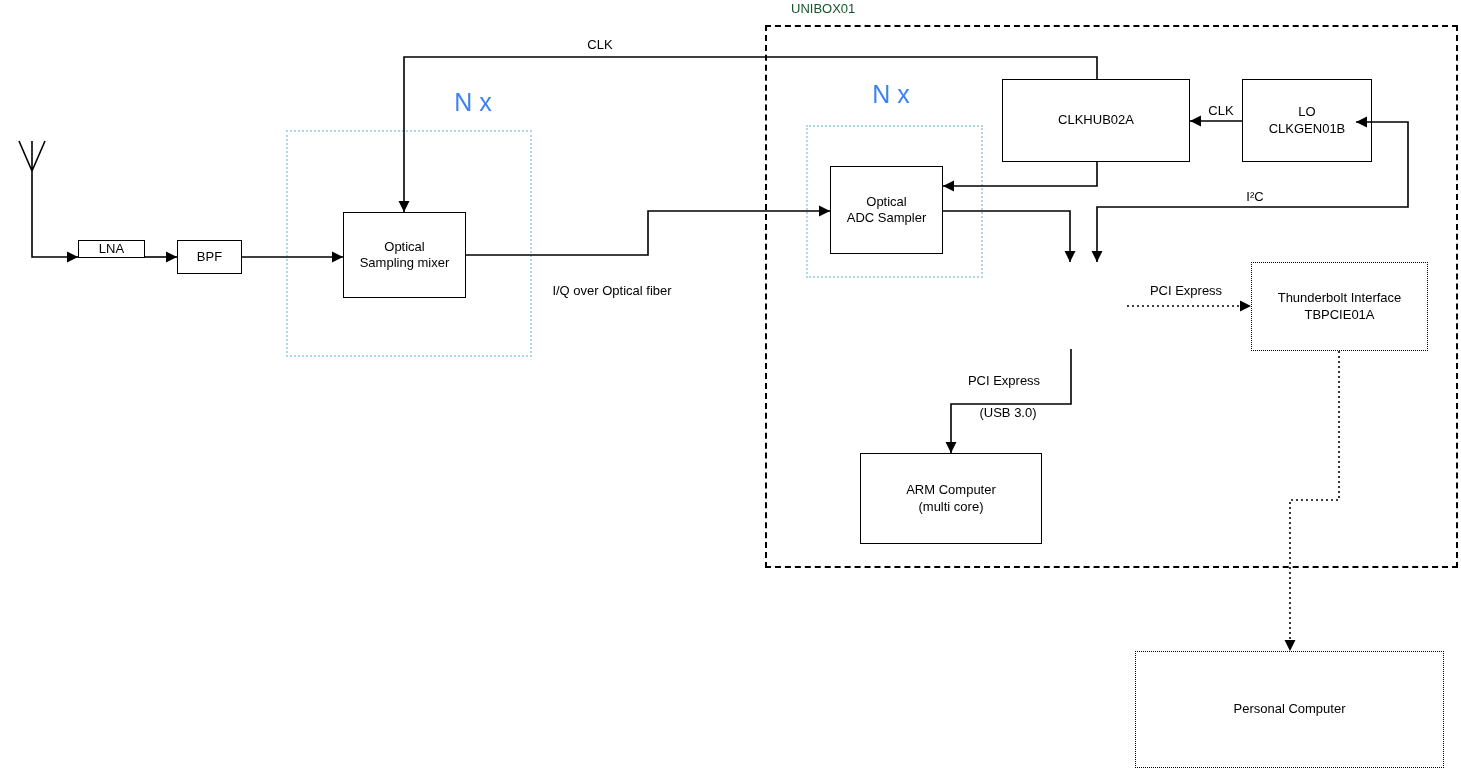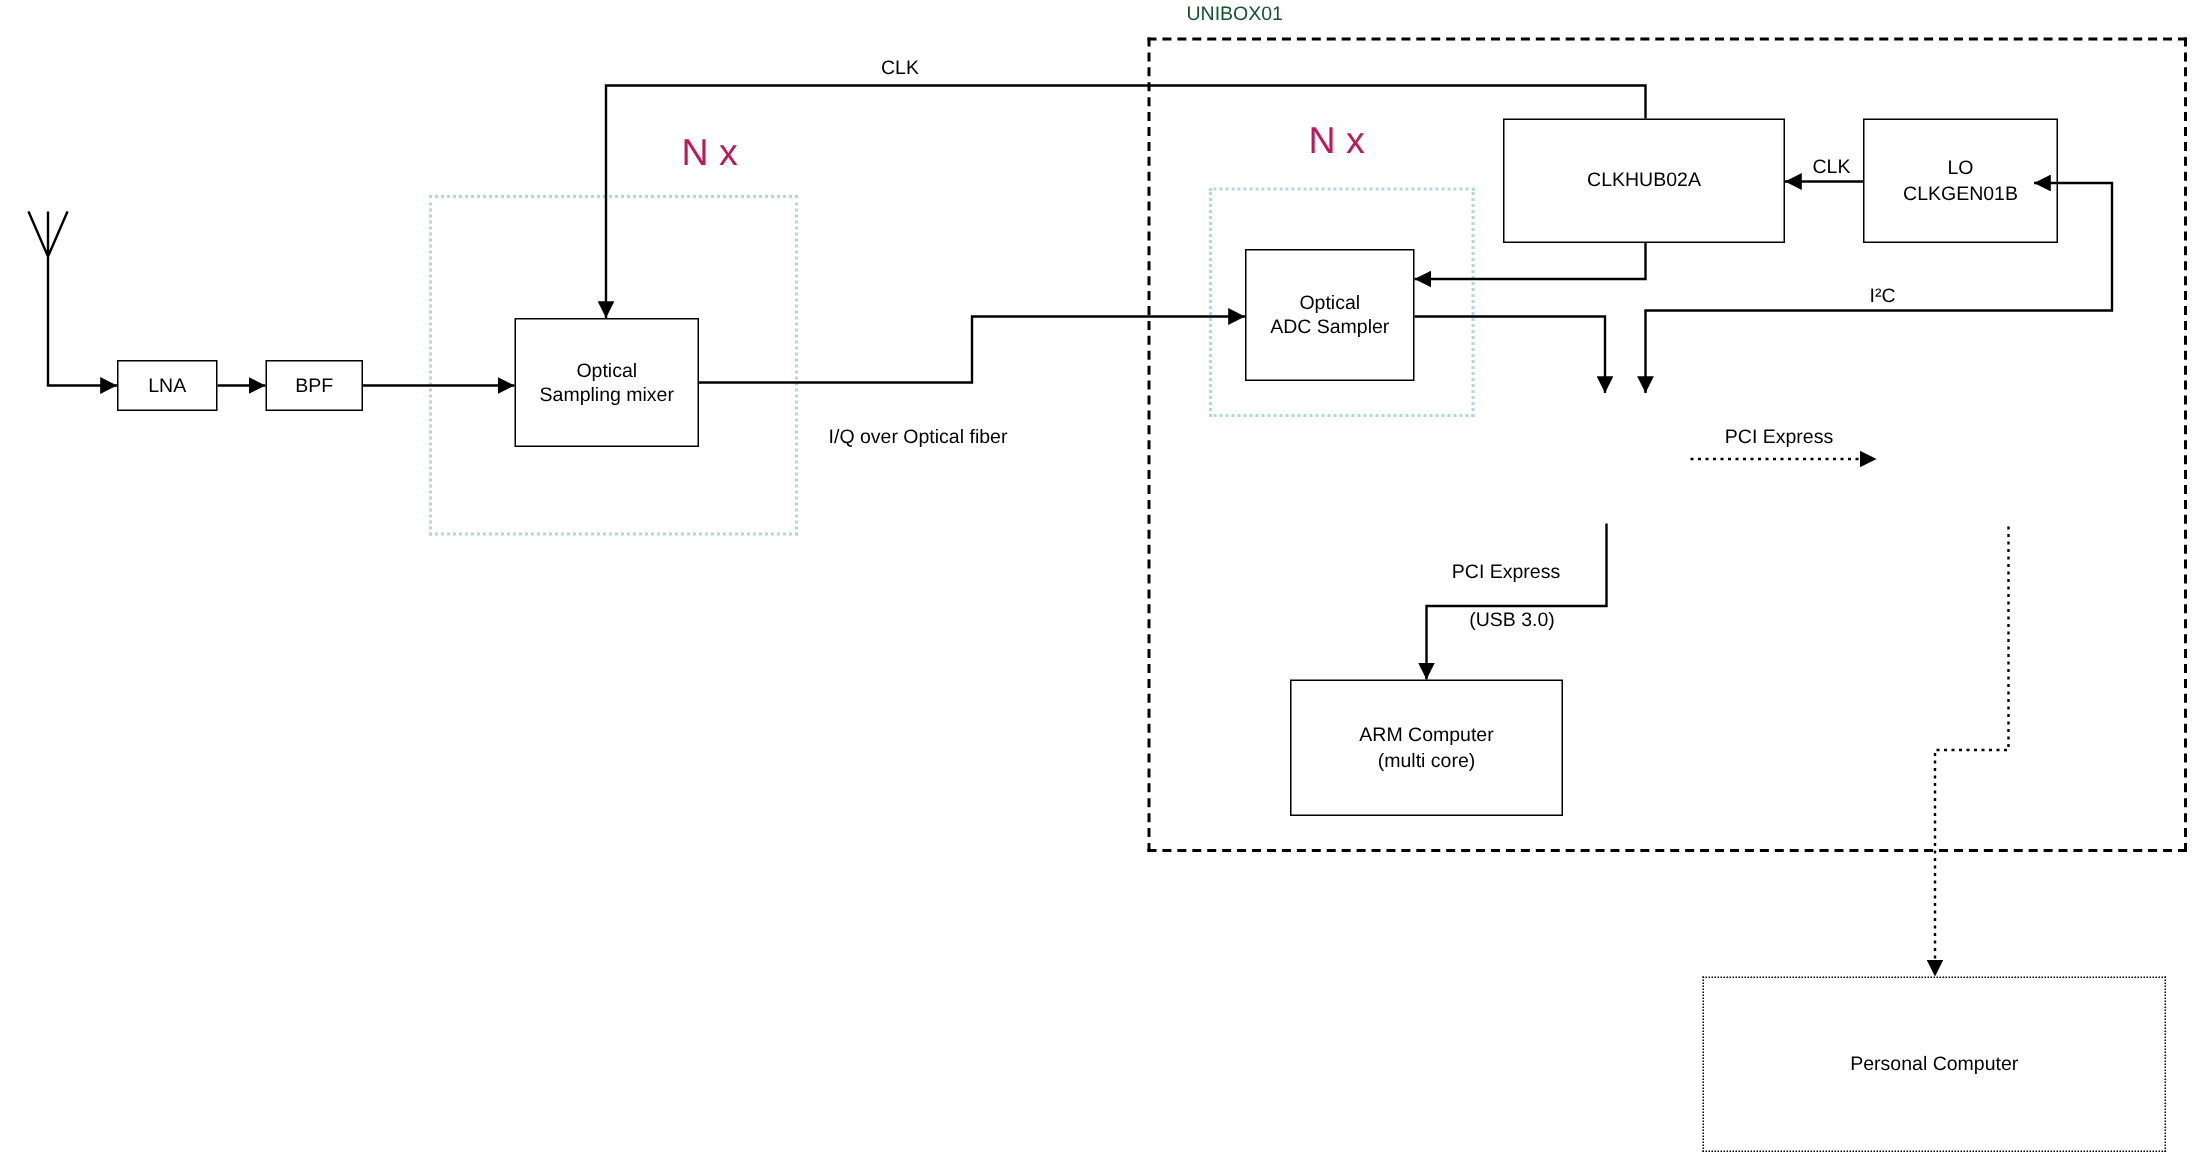--- a/index.html
+++ b/index.html
@@ -52,21 +52,21 @@
     position: absolute;
     box-sizing: border-box;
     border: 2px dotted #add8e6;
     background: transparent;
     z-index: 1;
   }
   .group-label {
     position: absolute;
     transform: translateX(-50%);
     font-size: 25px;
-    color: #be185d;
+    color: #3b82f6;
     white-space: nowrap;
     z-index: 2;
   }
   .edge-label {
     position: absolute;
     transform: translateX(-50%);
     font-size: 13px;
     color: #000000;
     white-space: nowrap;
     z-index: 5;
@@ -86,21 +86,21 @@
 
   <div class="unibox" style="left:765px; top:25px; width:693px; height:543px;"></div>
   <div class="unibox-label" style="left:791px; top:1px;">UNIBOX01</div>
 
   <div class="group-box" style="left:286px; top:130px; width:246px; height:227px;"></div>
   <div class="group-label" style="left:473px; top:88px;">N x</div>
 
   <div class="group-box" style="left:806px; top:125px; width:177px; height:153px;"></div>
   <div class="group-label" style="left:891px; top:80px;">N x</div>
 
-  <div class="node" style="left:78px; top:240px; width:67px; height:34px;align-items:center;">
+  <div class="node" style="left:78px; top:240px; width:67px; height:18px;align-items:center;">
     <span>LNA</span>
   </div>
 
   <div class="node" style="left:177px; top:240px; width:65px; height:34px;">
     <span>BPF</span>
   </div>
 
   <div class="node" style="left:343px; top:212px; width:123px; height:86px;">
     <span>Optical
 Sampling mixer</span>
@@ -114,20 +114,24 @@
   <div class="node" style="left:1002px; top:79px; width:188px; height:83px;">
     <span>CLKHUB02A</span>
   </div>
 
   <div class="node" style="left:1242px; top:79px; width:130px; height:83px;">
     <span>LO
 CLKGEN01B</span>
   </div>
 
 
+  <div class="node dotted" style="left:1251px; top:262px; width:177px; height:89px;">
+    <span>Thunderbolt Interface
+TBPCIE01A</span>
+  </div>
 
   <div class="node" style="left:860px; top:453px; width:182px; height:91px;">
     <span>ARM Computer
 (multi core)</span>
   </div>
 
   <div class="node dotted" style="left:1135px; top:651px; width:309px; height:117px;">
     <span>Personal Computer</span>
   </div>
 

